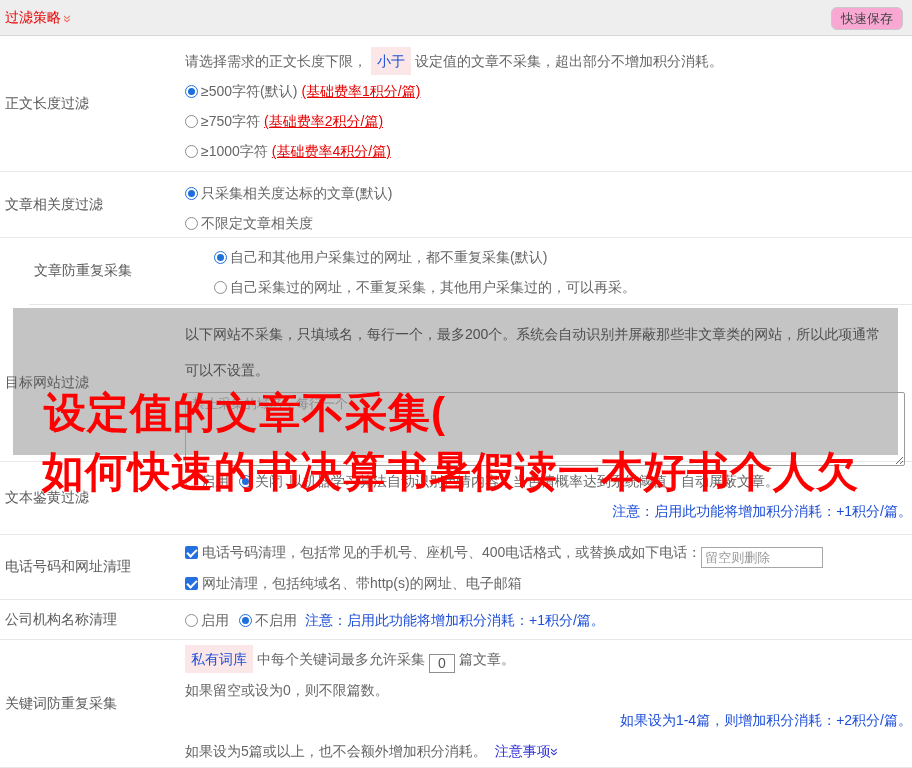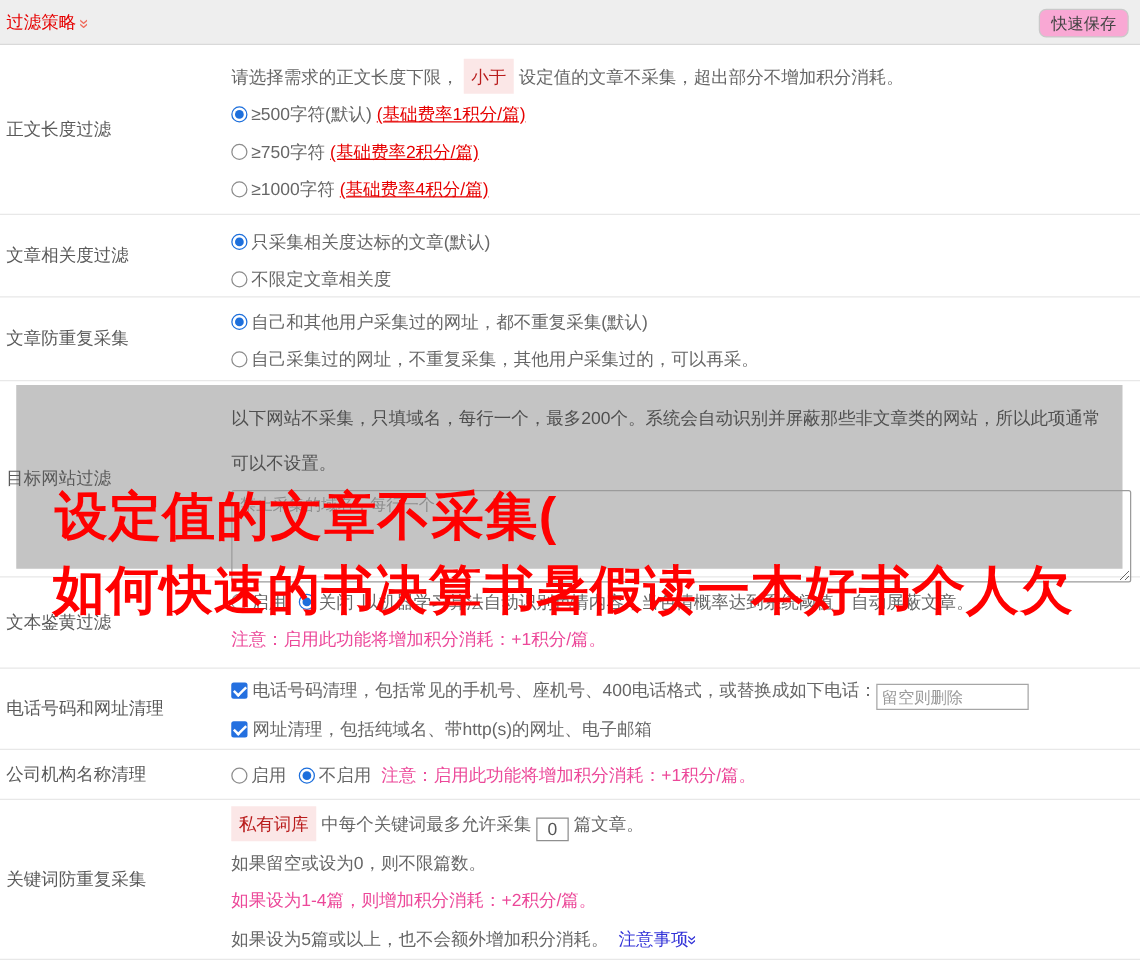--- a/index.html
+++ b/index.html
@@ -15,40 +15,40 @@
   .topbar .chev { color:#ef6a5a; margin-left:3px; }
   .save-btn { position:absolute; right:9px; top:7px; height:23px; padding:0 9px;
     background:#f9a8d4; border:1px solid #c9c9c9; border-radius:6px; font-size:13px; color:#444;
     font-family:inherit; cursor:pointer; }
 
   
   .row { display:flex; border-bottom:1px solid #e8e8e8; position:relative; }
   .row-label { width:180px; flex:0 0 180px; display:flex; align-items:center;
     padding-left:5px; color:#5a5a5a; position:relative; z-index:1; }
   .row-content { flex:1; position:relative; z-index:1; padding-left:5px; }
-  .r1 { height:136px; } .r2 { height:66px; } .r3 { height:67px; }
+  .r1 { height:136px; } .r2 { height:66px; } .r3 { height:67px;margin-left:29px; }
   .r4 { height:157px; } .r5 { height:73px; } .r6 { height:65px; }
   .r7 { height:40px; } .r8 { height:128px; border-bottom:1px solid #e8e8e8; }
   .line { line-height:30px; white-space:nowrap; }
 
   
   .radio { width:13px; height:13px; border:1px solid #8c8c8c; border-radius:50%;
     background:#fff; display:inline-block; vertical-align:-2px; margin-right:3px; position:relative; }
   .radio.checked { border-color:#1d6fdc; }
   .radio.checked::after { content:""; position:absolute; left:2px; top:2px; width:7px; height:7px;
     border-radius:50%; background:#1d6fdc; }
   .checkbox { width:13px; height:13px; background:#2470e0; border-radius:2px;
     display:inline-block; vertical-align:-2px; margin-right:4px; position:relative; }
   .checkbox::after { content:""; position:absolute; left:4px; top:1px; width:4px; height:8px;
     border:solid #fff; border-width:0 2px 2px 0; transform:rotate(45deg); }
   .gap { display:inline-block; width:10px; }
 
-  .hl { background:#fbe7e7; color:#b91c1c; padding:6px 6px; margin:0 4px; }
+  .hl { background:#fbe7e7; color:#1d4ed8; padding:6px 6px; margin:0 4px; }
   .fee { color:#e60000; text-decoration:underline; margin-left:4px; }
-  .red-note { color:#ec4899; }
+  .red-note { color:#1d4ed8;text-align:right; }
   .blue-link { color:#3232d8; cursor:pointer; margin-left:8px; }
   .blue-link .chev { color:#3232d8; }
 
   .text-input { width:122px; height:21px; border:1px solid #a6a6a6; font-size:13px;
     padding:0 3px; color:#333; font-family:inherit; vertical-align:-5px; }
   .text-input::placeholder { color:#9a9a9a; }
   .num-input { width:26px; height:19px; border:1px solid #8f8f8f; text-align:center;
     font-size:14px; color:#555; font-family:inherit; margin:0 4px; vertical-align:-4px; }
 
   

